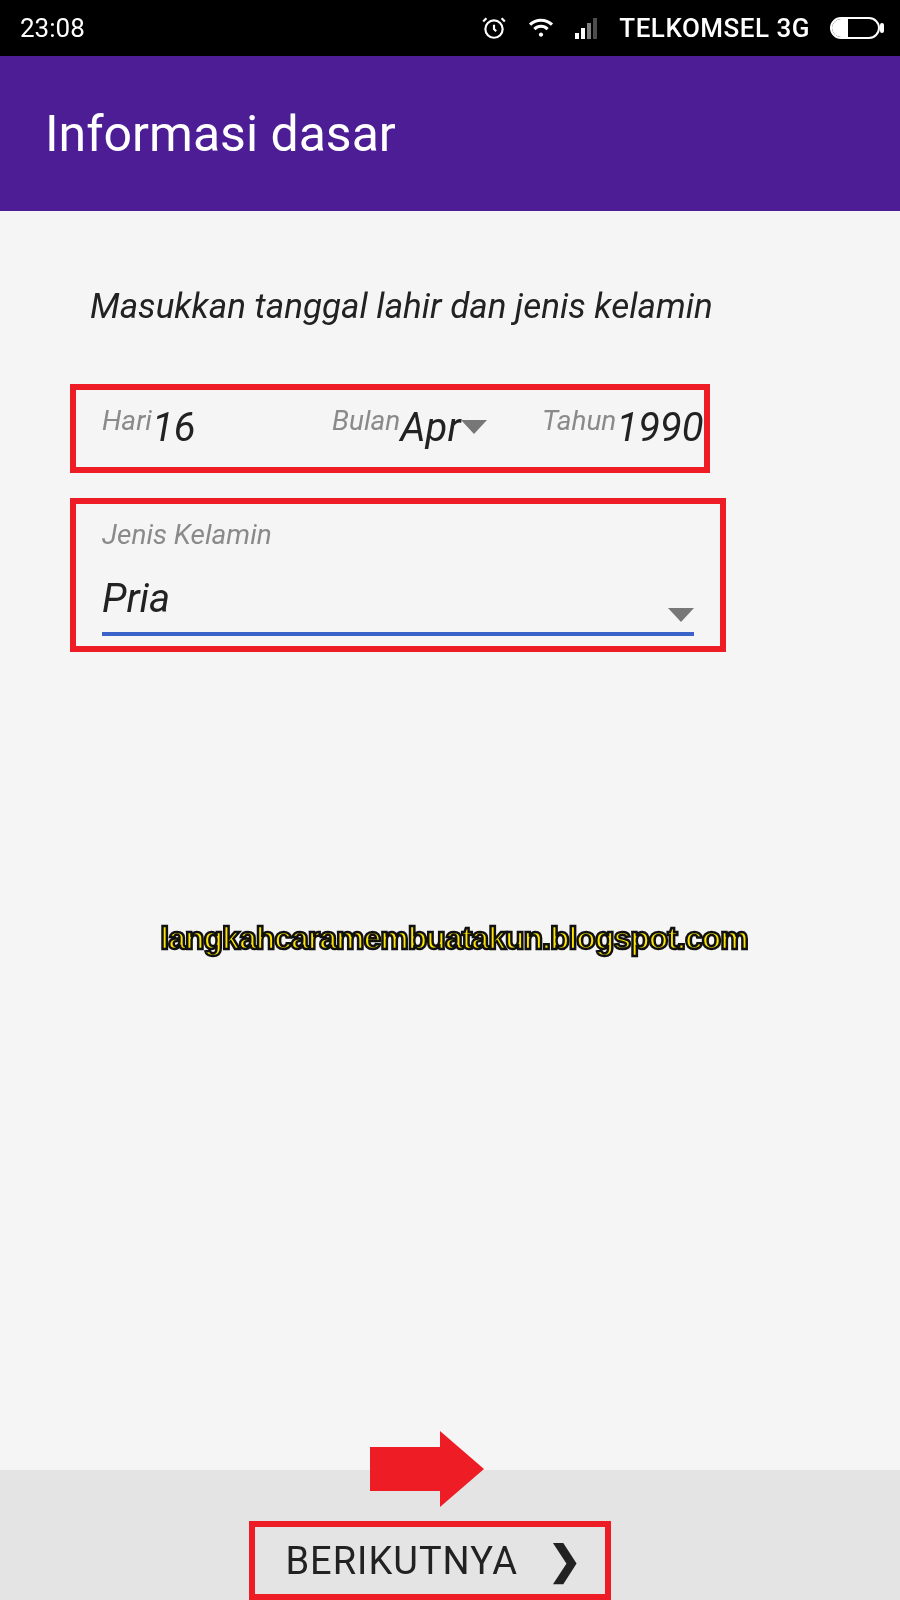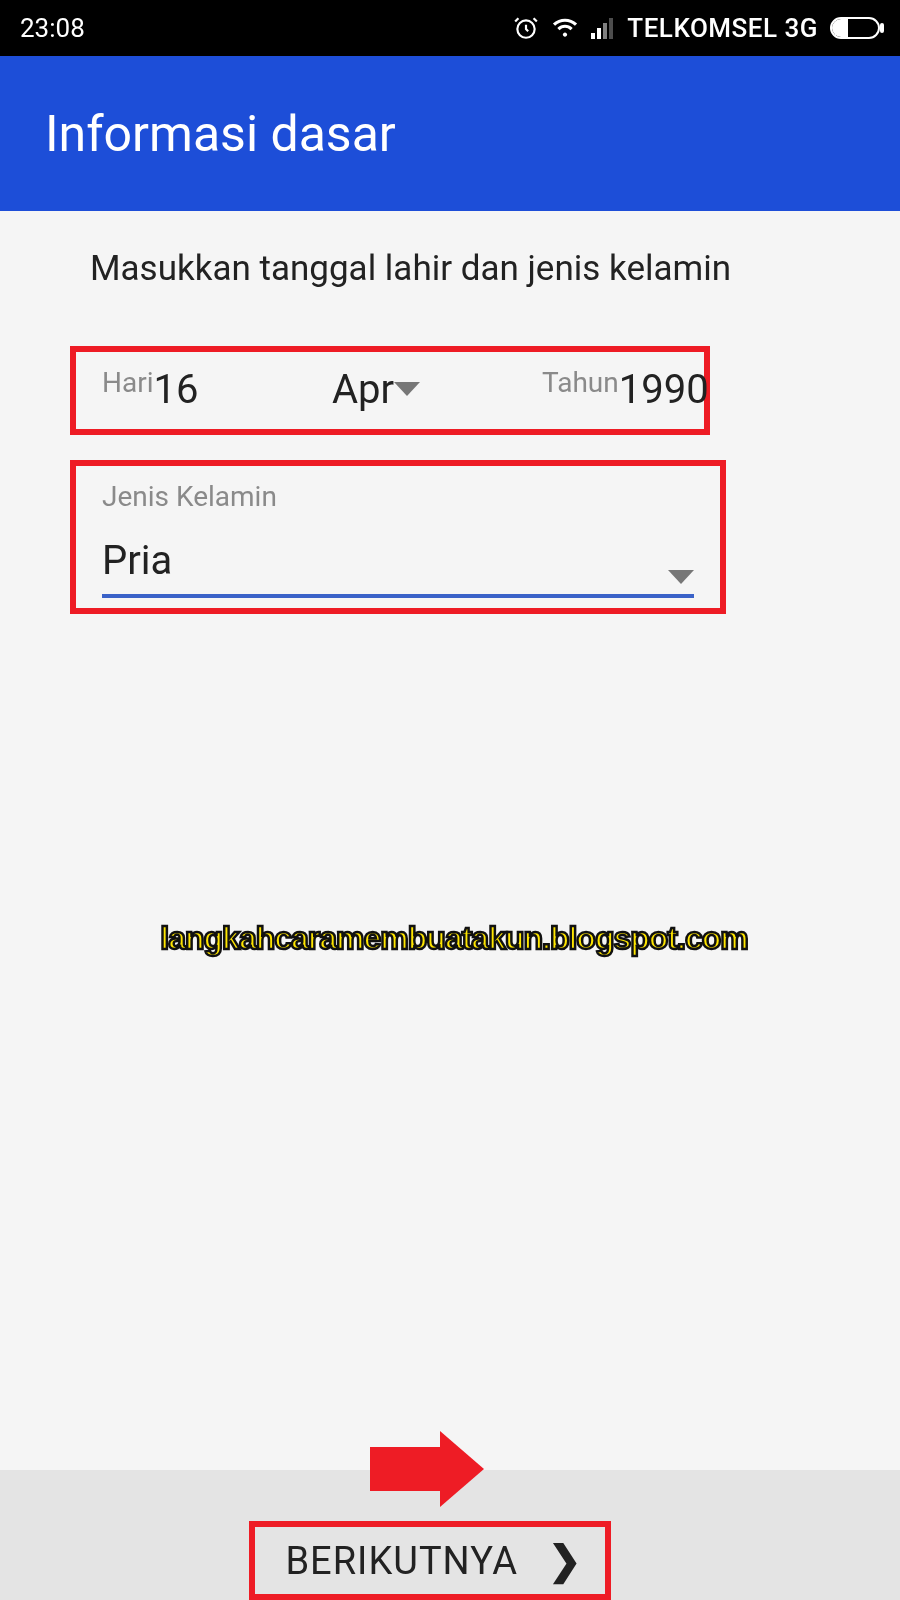--- a/index.html
+++ b/index.html
@@ -16,49 +16,50 @@
       color: #fff;
       display: flex;
       align-items: center;
       justify-content: space-between;
       padding: 0 20px;
       font-size: 26px;
     }
     .status-right {
       display: flex;
       align-items: center;
-      gap: 12px;
+      gap: 20px;
     }
     .status-right svg { display: block; }
     .carrier { font-weight: 500; letter-spacing: 0.5px; }
     .battery {
       width: 50px; height: 22px; border: 2.5px solid #fff; border-radius: 12px;
       position: relative; display: flex; align-items: center;
     }
     .battery::after {
       content: ''; position: absolute; right: -6px; width: 4px; height: 10px; background: #fff; border-radius: 2px;
     }
     .battery-fill { width: 35%; height: 100%; background: #fff; border-radius: 9px 0 0 9px; }
 
     .header {
       height: 155px;
-      background: #1d4ed8;
+      background: #4c1d95;
       display: flex;
       align-items: center;
       padding: 0 45px;
     }
     .header-title {
       color: #fff;
       font-size: 50px;
       font-weight: 400;
     }
 
     .content {
-      padding: 32px 50px 0 50px;
-      background: #f5f5f5;
+      padding: 70px 50px 0 50px;
+      background: #f5f5f5;
+      font-style: italic;
     }
     .instruction {
       font-size: 35px;
       color: #222;
       line-height: 1.5;
       margin-bottom: 50px;
       padding: 0 40px;
     }
 
     .date-group {
@@ -209,20 +210,21 @@
 
 <div class="content">
   <p class="instruction">Masukkan tanggal lahir dan jenis kelamin</p>
 
   <div class="date-group">
     <div class="date-col hari">
       <span class="field-label">Hari</span>
       <span class="field-value">16</span>
     </div>
     <div class="date-col bulan">
+      <span class="field-label">Bulan</span>
       <div class="month-row">
         <span class="field-value">Apr</span>
         <span class="chevron-down"></span>
       </div>
     </div>
     <div class="date-col tahun">
       <span class="field-label">Tahun</span>
       <span class="field-value">1990</span>
     </div>
   </div>

